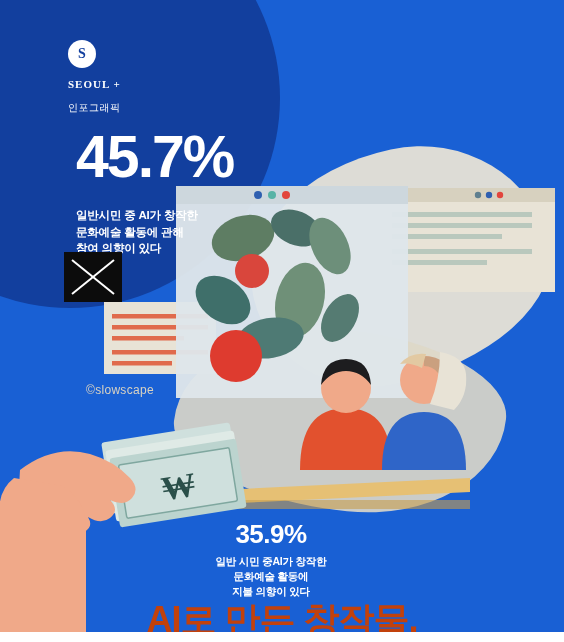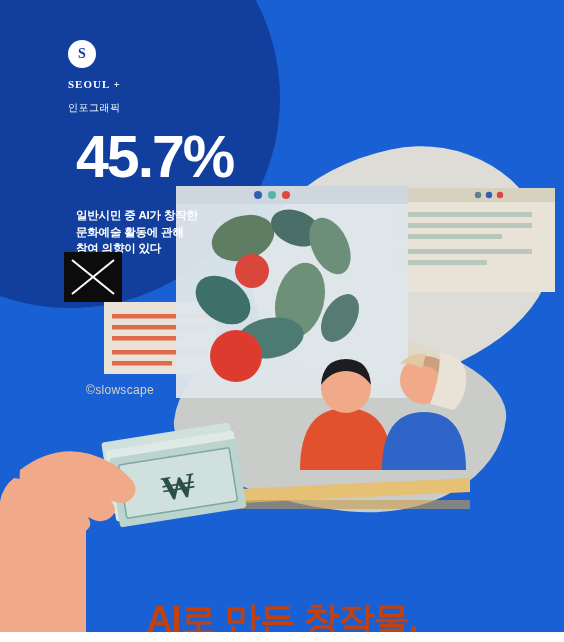--- a/index.html
+++ b/index.html
@@ -283,17 +283,23 @@
 
   <div class="x-box">
     <svg width="58" height="50" viewBox="0 0 58 50">
       <line x1="8" y1="8" x2="50" y2="42" stroke="#ffffff" stroke-width="2"></line>
       <line x1="50" y1="8" x2="8" y2="42" stroke="#ffffff" stroke-width="2"></line>
     </svg>
   </div>
 
   <div class="credit">©slowscape</div>
 
+  <div class="stat2">
+    <div class="num">35.9%</div>
+    <div class="desc" style="white-space:pre-line;">일반 시민 중AI가 창작한
+문화예술 활동에
+지불 의향이 있다</div>
+  </div>
 
   <div class="headline">AI로 만든 창작물,</div>
 
   <div class="bg-white-bottom"></div>
 </div>
 
 </body></html>

